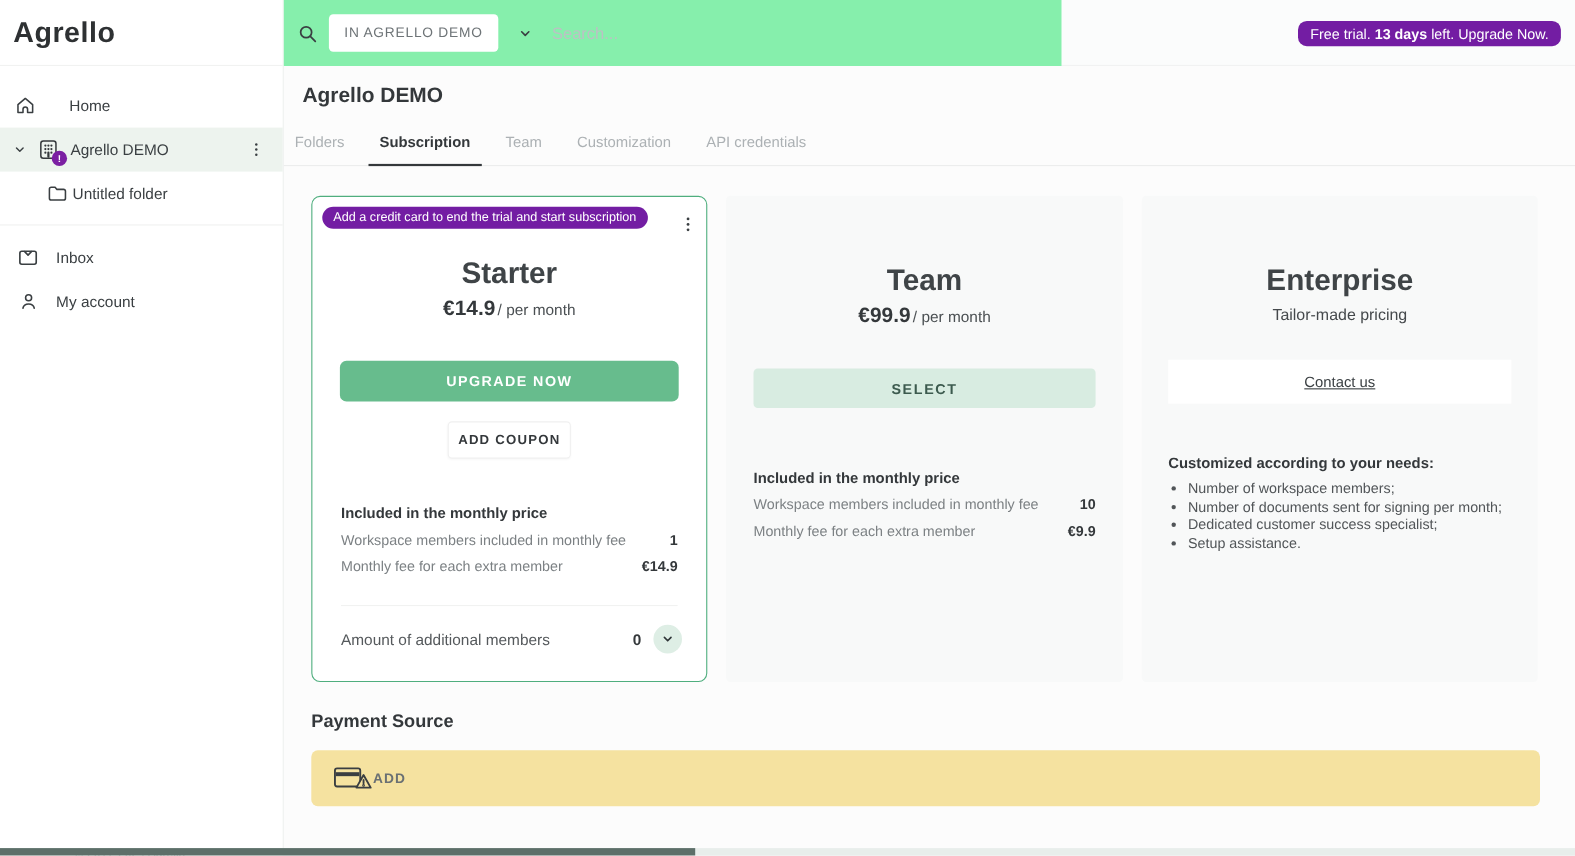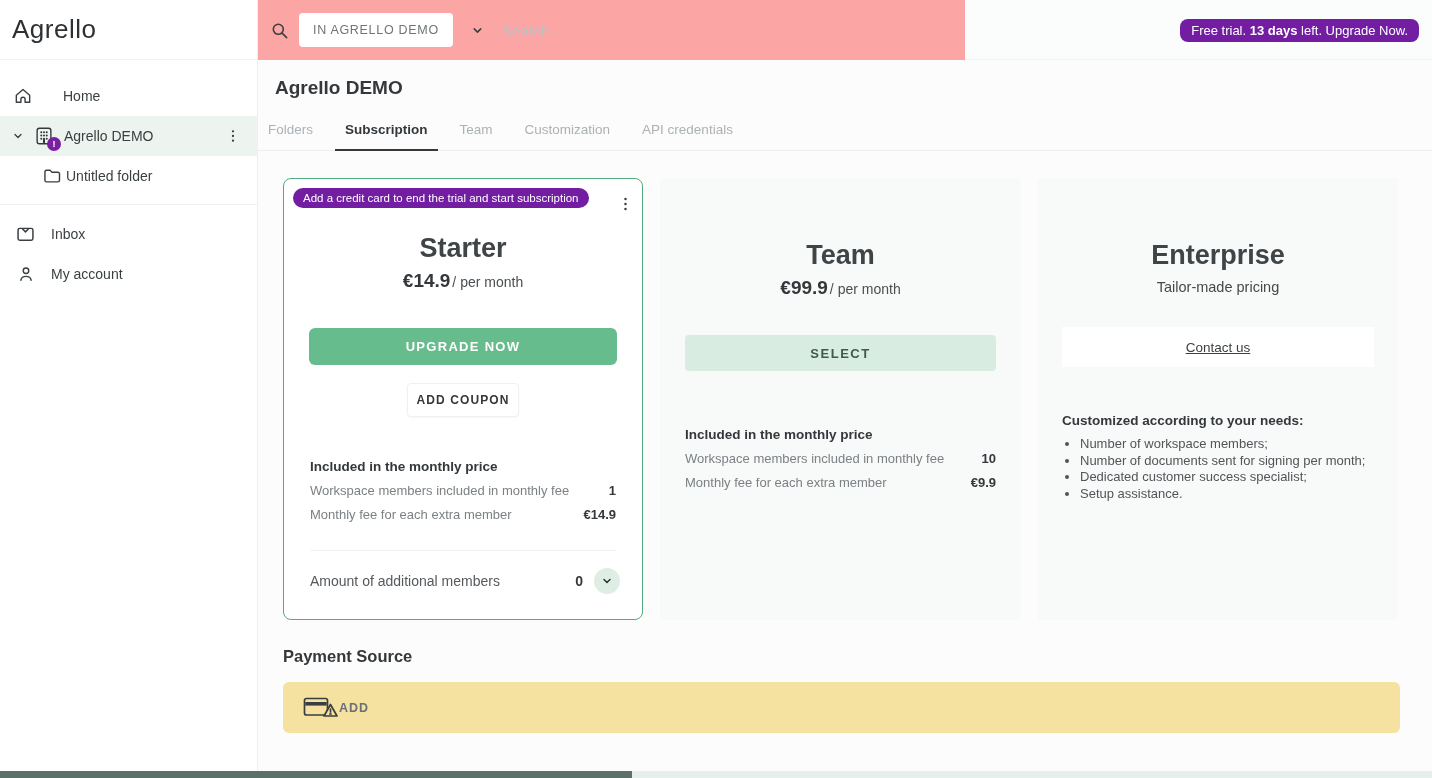--- a/index.html
+++ b/index.html
@@ -3,40 +3,40 @@
 <meta charset="utf-8">
 <style>
   * { margin:0; padding:0; box-sizing:border-box; }
   html,body { width:1432px; height:778px; background:#e9e9e9; }
   body { font-family:"Liberation Sans", sans-serif; }
   .app { position:relative; width:1432px; height:778px; background:#FCFCFC; overflow:hidden; color:#34383B; }
 
   
   .sidebar { position:absolute; left:0; top:0; width:258px; height:778px; background:#FFFFFF; border-right:1px solid #EEF0EF; }
   .logo-row { height:60px; display:flex; align-items:center; padding-left:12px; border-bottom:1px solid #F1F2F1; }
-  .logo { font-size:26px; letter-spacing:0.5px; color:#2E3133; font-weight:400;text-align:center; }
+  .logo { font-size:26px; letter-spacing:0.5px; color:#2E3133; font-weight:700;text-align:center; }
   .nav { padding-top:16px; }
   .nav-row { height:40px; display:flex; align-items:center; cursor:pointer; }
   .nav-row .lbl { font-size:14px; color:#3A3F42; }
   .row-home { padding-left:13px; gap:30px; }
   .row-workspace { background:#EDF3EE; padding-left:12px; gap:9px; position:relative; }
   .row-folder { padding-left:42px; gap:4px; }
   .row-inbox { padding-left:15px; gap:15px; }
   .row-account { padding-left:16px; gap:15px; }
   .nav-divider { border-top:1px solid #F0F1F0; margin-top:8px; }
   .row-inbox { margin-top:9px; }
   .icon { display:inline-flex; align-items:center; justify-content:center; color:#3A3F42; flex:0 0 auto; }
   .ws-icon-wrap { position:relative; width:22px; height:22px; }
   .ws-badge { position:absolute; right:-6px; bottom:-4px; width:14px; height:14px; border-radius:50%; background:#7B1FA2; color:#fff; font-size:9px; font-weight:700; display:flex; align-items:center; justify-content:center; }
   .kebab { margin-left:auto; margin-right:16px; color:#3A3F42; }
   .sidebar-footer { position:absolute; left:68px; bottom:-4px; font-size:11px; color:#84898C; white-space:nowrap; }
 
   
   .topbar { position:absolute; left:258px; top:0; width:1174px; height:60px; background:#FBFCFC; border-bottom:1px solid #F1F2F2; }
-  .search-strip { position:absolute; left:0; top:0; width:707px; height:60px; background:#fca5a5; display:flex; align-items:center; padding-left:12px; }
+  .search-strip { position:absolute; left:0; top:0; width:707px; height:60px; background:#86efac; display:flex; align-items:center; padding-left:12px; }
   .search-icon { color:#3A3F42; margin-right:10px; }
   .scope-chip { background:#FFFFFF; border-radius:4px; padding:10px 14px; font-size:12.5px; letter-spacing:0.7px; color:#6E7477; font-weight:500; }
   .scope-caret { margin-left:18px; color:#3A3F42; }
   .search-input { margin-left:18px; border:none; outline:none; background:transparent; font-size:15px; color:#34383B; width:340px; font-family:"Liberation Sans",sans-serif; }
   .search-input::placeholder { color:#BCC1C4; }
   .trial-badge { position:absolute; right:13px; top:19px; background:#731DA3; color:#FFFFFF; font-size:13px; border-radius:8px; padding:4px 11px; white-space:nowrap; cursor:pointer; }
   .trial-badge b { font-weight:700; }
 
   
   .content { position:absolute; left:258px; top:60px; width:1174px; height:718px; }

